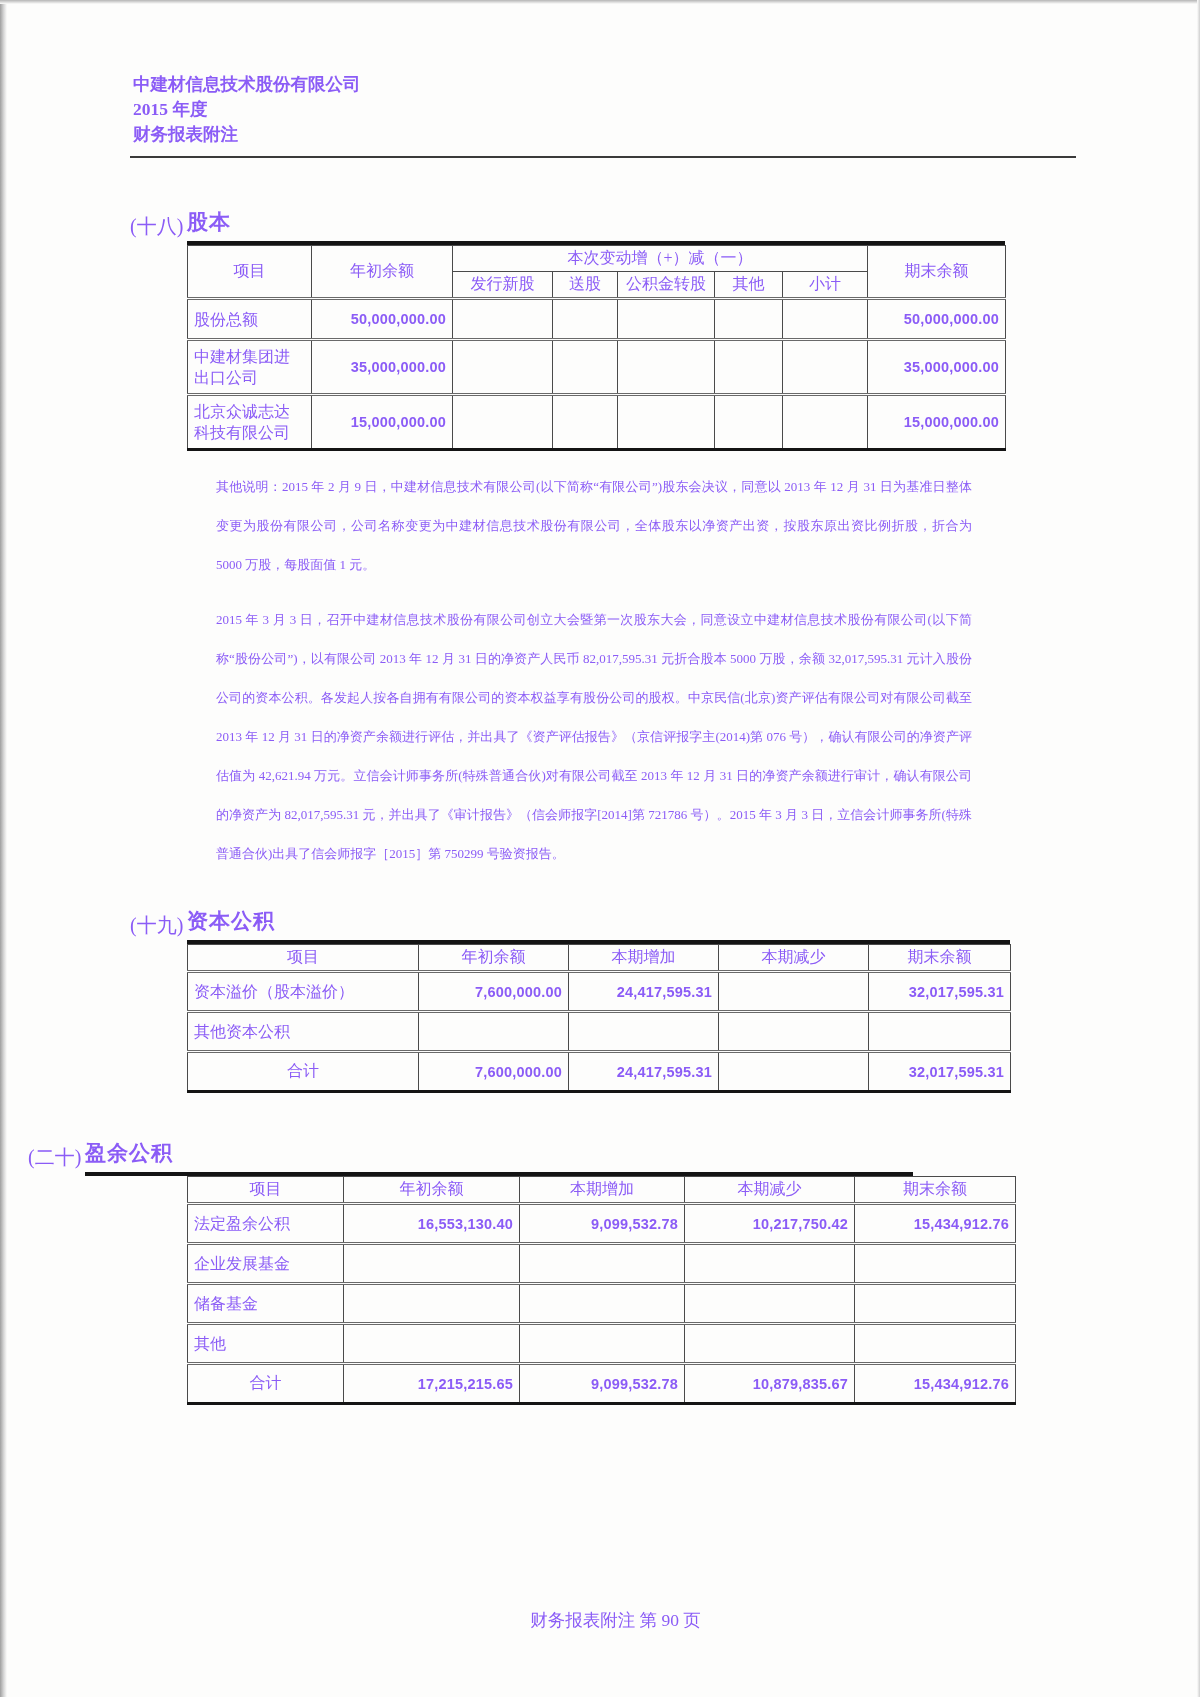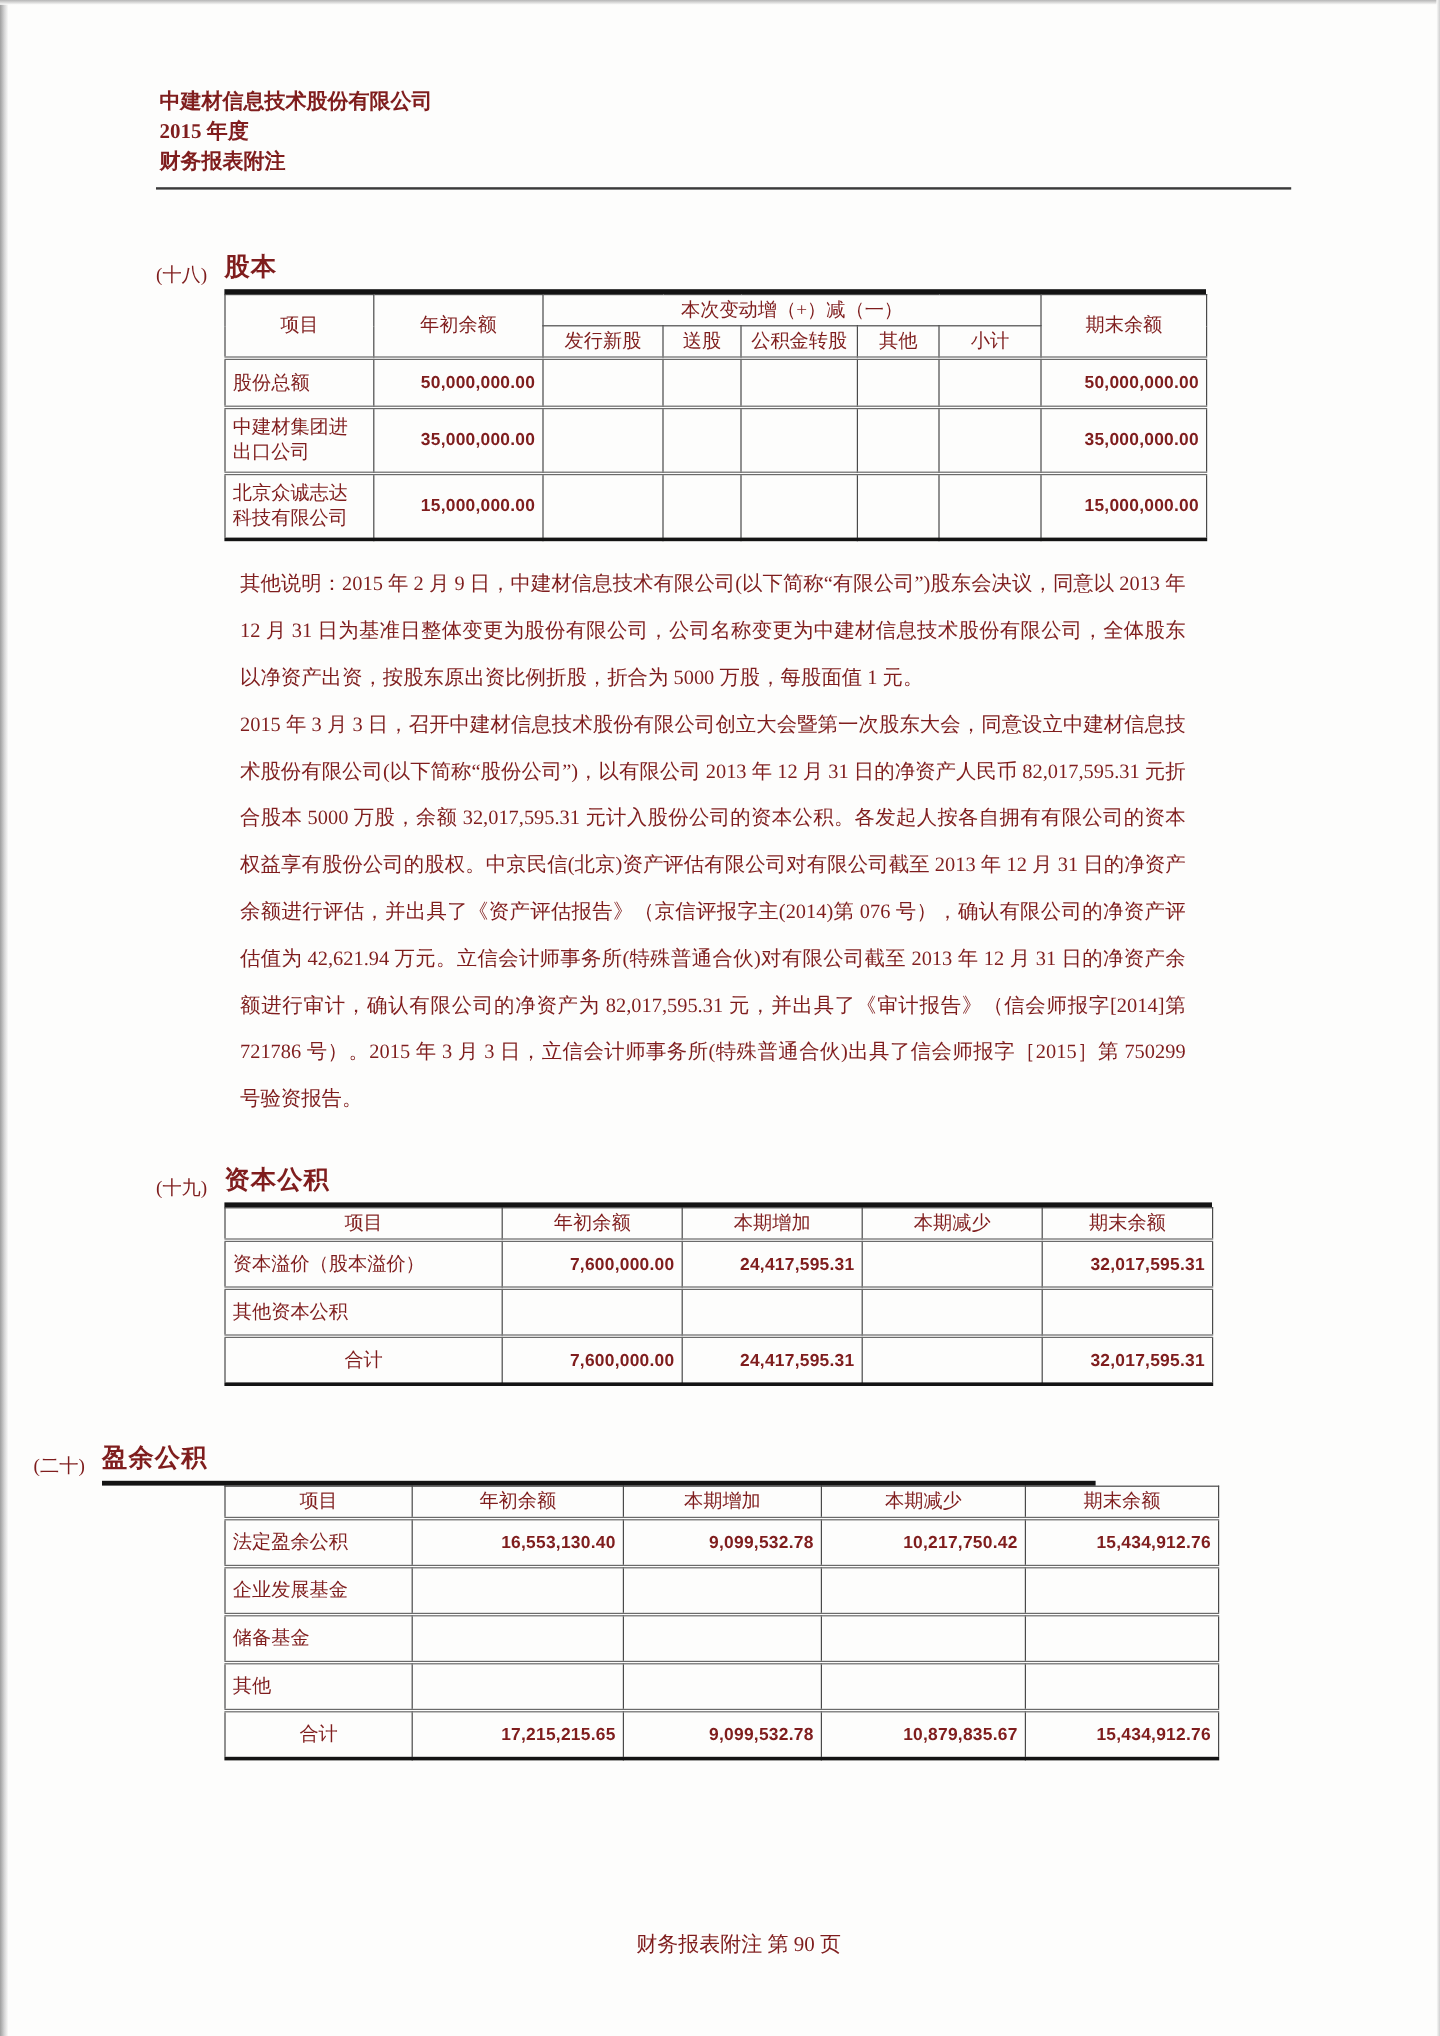--- a/index.html
+++ b/index.html
@@ -2,38 +2,38 @@
 <html><head>
 <meta charset="utf-8">
 <style>
   html,body{margin:0;padding:0;background:#d9d9d9;}
   .page{
     position:relative;
     width:1200px;height:1697px;
     margin:0 auto;
     background:#fdfdfc;
     font-family:"Liberation Serif","DejaVu Serif",serif;
-    color:#7f1d1d;
+    color:#8b5cf6;
     overflow:hidden;
     box-sizing:border-box;
   }
   
   .edge-left{position:absolute;left:0;top:0;bottom:0;width:7px;
     background:linear-gradient(to right,#9f9f9f,#d8d8d8 55%,#fdfdfc);}
   .edge-top{position:absolute;left:0;top:0;right:0;height:4px;
     background:linear-gradient(to bottom,#b5b5b5,#fdfdfc);}
   .edge-right{position:absolute;right:0;top:0;bottom:0;width:3px;
     background:linear-gradient(to left,#cfcfcf,#fdfdfc);}
 
   .doc-header{margin:72px 0 0 133px;line-height:25px;font-size:17.5px;font-weight:700;}
   .header-rule{margin:9px 0 0 130px;width:946px;border:0;border-top:2.5px solid #3a3a3a;height:0;}
 
   .sec{margin-left:130px;}
   .sec-head{display:flex;align-items:flex-end;}
-  .sec-num{font-size:16px;flex:0 0 57px;padding-bottom:5px;}
+  .sec-num{font-size:20px;flex:0 0 57px;padding-bottom:5px;}
   .sec-rest{border-bottom:4px solid #141414;padding-bottom:5px;box-sizing:border-box;}
   .sec-title{font-size:21px;font-weight:700;letter-spacing:1px;}
 
   table{border-collapse:collapse;table-layout:fixed;}
   td,th{border:1px solid #4a4a4a;padding:2px 6px;font-weight:400;overflow:hidden;}
   thead th{font-size:16px;text-align:center;}
   thead tr.subhead th{border-top:1px solid #4a4a4a;}
   thead{border-bottom:3px double #3c3c3c;}
   tbody td{font-size:16px;}
   tbody tr{border-top:3px double #6a6a6a;}
@@ -47,22 +47,22 @@
 
   .tbl18{margin:0 0 0 187px;width:818px;border-bottom:3.5px solid #141414;}
   .tbl18 td{height:34px;}
   .tbl18 tr.tall td{height:48px;}
 
   .tbl5{margin:0 0 0 187px;width:823px;border-bottom:3.5px solid #141414;}
   .tbl5 td{height:33px;}
 
   .paras{margin:16px 0 0 200px;width:788px;}
   .paras p{
-    margin:0;padding:0;
-    font-size:17px;line-height:39px;
+    margin:16px;padding:0;
+    font-size:13px;line-height:39px;
     text-align:justify;text-justify:inter-ideograph;
   }
   .note-line{margin:18px 0 0 200px;font-size:19.5px;}
 
   .footer{position:absolute;left:0;right:0;top:1608px;text-align:center;font-size:17.5px;margin-left:31px;}
 </style>
 </head>
 <body>
 
 <div class="page">

